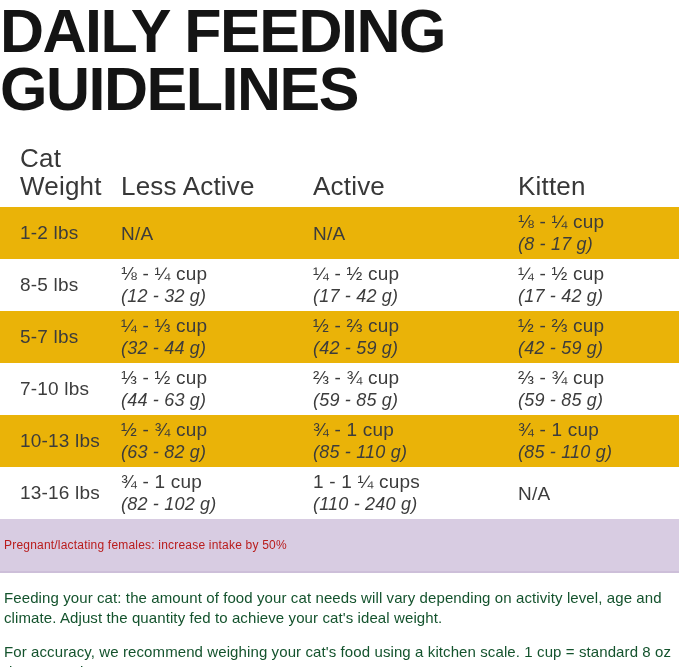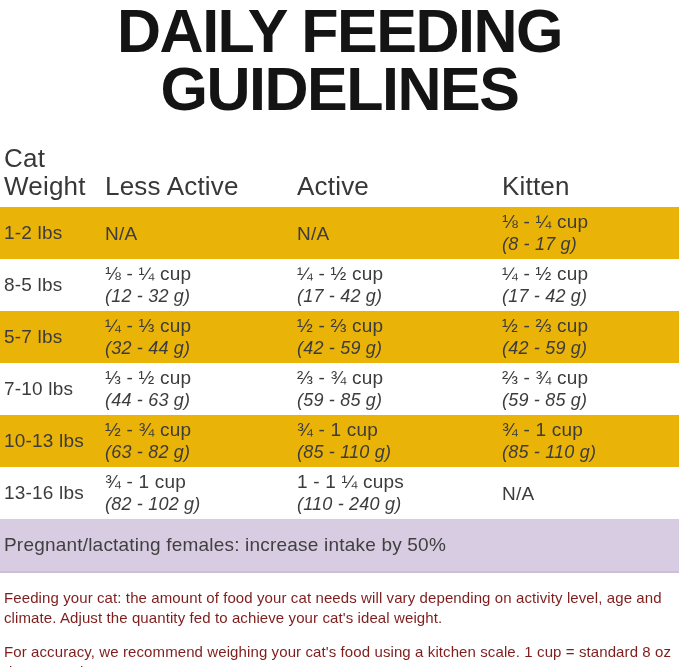--- a/index.html
+++ b/index.html
@@ -4,29 +4,28 @@
 <style>
   html, body { margin: 0; padding: 0; }
   body {
     width: 679px; height: 667px; overflow: hidden;
     background: #ffffff;
     font-family: "Liberation Sans", sans-serif;
     color: #3c3c3c;
   }
   .title {
     margin: 0; padding-top: 2px;
-    text-align: center;
     font-size: 61px; line-height: 58px;
     font-weight: 900; letter-spacing: -1.5px;
     color: #141414;
   }
   .grid {
     display: grid;
     grid-template-columns: 101px 192px 205px 1fr;
-    padding-left: 4px;
+    padding-left: 20px;
     box-sizing: border-box;
   }
   .header {
     margin-top: 26px;
     margin-bottom: 7px;
     align-items: end;
   }
   .hcell {
     font-size: 26px; line-height: 28px;
     color: #383838; letter-spacing: 0.2px;
@@ -45,25 +44,25 @@
   .grams { font-size: 18px; line-height: 23px; font-style: italic; letter-spacing: 0.2px; }
   .grams:empty { display: none; }
   .banner {
     background: #d8cce2;
     min-height: 54px;
     display: flex; align-items: center;
     padding-left: 4px;
     border-bottom: 2px solid #cdbfd9;
     box-sizing: border-box;
   }
-  .banner-text { font-size: 19px; letter-spacing: 0.2px; color: #404040; }
+  .banner-text { font-size: 12px; letter-spacing: 0.2px; color: #b91c1c; }
   .note {
     margin: 0; padding: 0 6px 0 4px;
     font-size: 15px; line-height: 20px;
-    color: #7f1d1d; letter-spacing: 0.1px;
+    color: #14532d; letter-spacing: 0.1px;
     max-width: 672px;
   }
   .note.first { margin-top: 15px; }
   .note.second { margin-top: 14px; }
 </style>
 </head>
 <body>
 
 <div>
 

